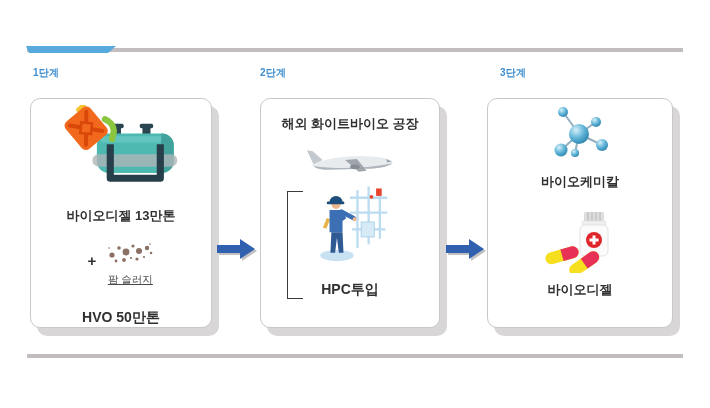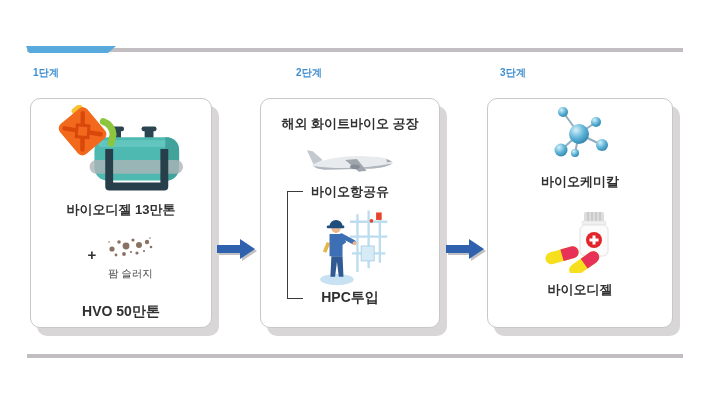--- a/index.html
+++ b/index.html
@@ -12,43 +12,43 @@
   .bar.top{left:27px;top:48px;width:656px;height:4px;}
   .bar.bottom{left:27px;top:354px;width:656px;height:4px;}
   .bar-accent{
     position:absolute;left:26px;top:46px;width:90px;height:7px;background:#58a9dc;
     clip-path:polygon(0 0,100% 0,calc(100% - 8px) 100%,3px 100%);
   }
   
   .stage-label{
     position:absolute;top:66px;font-size:10px;font-weight:700;color:#3e8ecf;letter-spacing:.2px;
   }
-  .stage-label.s1{left:33px;} .stage-label.s2{left:260px;margin-left:36px;} .stage-label.s3{left:500px;}
+  .stage-label.s1{left:33px;} .stage-label.s2{left:260px;} .stage-label.s3{left:500px;}
   
   .card{
     position:absolute;top:98px;height:230px;background:#fff;border:1px solid #c8c8c8;
     border-radius:10px;box-shadow:7px 8px 0 #d9d6d7;box-sizing:border-box;
     display:flex;flex-direction:column;align-items:center;
   }
   .card.c1{left:30px;width:182px;padding-top:6px;}
   .card.c2{left:260px;width:180px;padding-top:16px;}
   .card.c3{left:487px;width:186px;padding-top:4px;}
   .card-text{font-size:13px;font-weight:700;color:#303030;white-space:nowrap;}
-  .card-text.small{font-size:10.5px;font-weight:400;color:#4a4a4a;}
+  .card-text.small{font-size:10.5px;font-weight:400;color:#4a4a4a;text-decoration:underline;}
   .card-text.big{font-size:14px;font-weight:700;}
   .mix-row{display:flex;align-items:flex-start;gap:10px;margin-top:13px;}
   .mix-col{display:flex;flex-direction:column;align-items:center;gap:5px;}
   .plus{font-size:15px;font-weight:700;margin-top:14px;color:#303030;}
   .bracket{
     position:absolute;left:26px;top:92px;width:15px;height:106px;
     border-left:1px solid #3b3b3b;border-top:1px solid #3b3b3b;border-bottom:1px solid #3b3b3b;
   }
   .arrow{position:absolute;top:237px;width:40px;height:24px;filter:drop-shadow(2px 2px 0 rgba(140,140,140,.55));}
   .arrow.a1{left:217px;} .arrow.a2{left:446px;}
-  .mt2{margin-top:2px;} .mt4{margin-top:4px;} .mt6{margin-top:6px;}
+  .mt2{margin-top:18px;} .mt4{margin-top:4px;} .mt6{margin-top:6px;}
   .mt8{margin-top:8px;} .mt10{margin-top:22px;} .mt12{margin-top:12px;} .mt20{margin-top:20px;}
 </style>
 </head>
 <body>
 
 <div class="canvas">
 
   <div class="bar top"></div>
   <div class="bar-accent"></div>
 
@@ -111,21 +111,20 @@
   <div class="card c2">
     <div class="card-text">해외 화이트바이오 공장</div>
     <svg class="mt12" width="92" height="32" viewBox="0 0 94 32">
       <path d="M10,20 L3,5 L9,6 L19,15 Z" fill="#c4c9cf"></path>
       <path d="M8,20 C20,14 38,11 58,11 L76,12 C85,13 90,16 91,18 C86,22 74,24 62,24 L22,25 C14,24 9,22 8,20 Z" fill="#e8ebee"></path>
       <path d="M10,21 C30,24.5 62,24 90,18.5 C86,22 74,24 62,24 L22,25 C14,24 11,22.5 10,21 Z" fill="#aeb5bc"></path>
       <path d="M42,15 L56,27 L64,26 L54,14 Z" fill="#9fa6ae"></path>
       <ellipse cx="52" cy="22" rx="5" ry="2.5" fill="#868d95"></ellipse>
       <path d="M84,14 l6,2.5 -5,1 z" fill="#9fa6ae"></path>
     </svg>
-    <div class="card-text mt6">바이오항공유</div>
     <svg class="mt4" width="86" height="82" viewBox="0 0 88 88">
       <g stroke="#bcdcef" stroke-width="2.5" fill="none">
         <path d="M52,10 V72 M64,6 V68 M76,12 V62"></path>
         <path d="M44,18 H84 M44,34 H84 M46,52 H82"></path>
       </g>
       <rect x="72" y="8" width="6" height="8" fill="#e8432c"></rect>
       <circle cx="67" cy="17" r="2" fill="#e8432c"></circle>
       <rect x="56" y="44" width="14" height="16" fill="#d7ebf7" stroke="#a9cfe8"></rect>
       <ellipse cx="30" cy="80" rx="18" ry="6" fill="#c9e2f3"></ellipse>
       <rect x="17" y="40" width="4" height="11" fill="#e8b34b" transform="rotate(22 19 45)"></rect>

